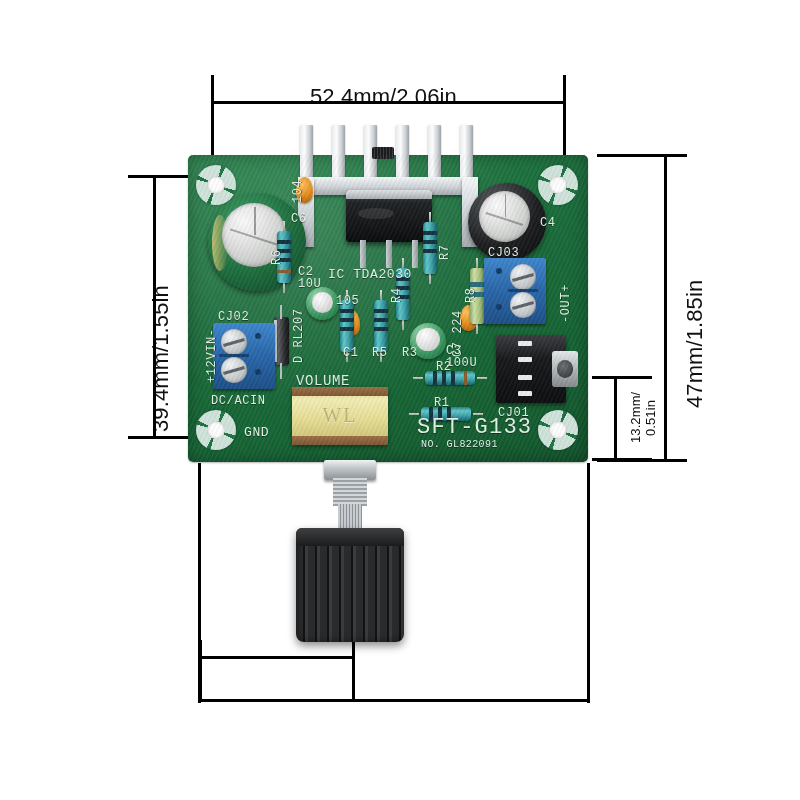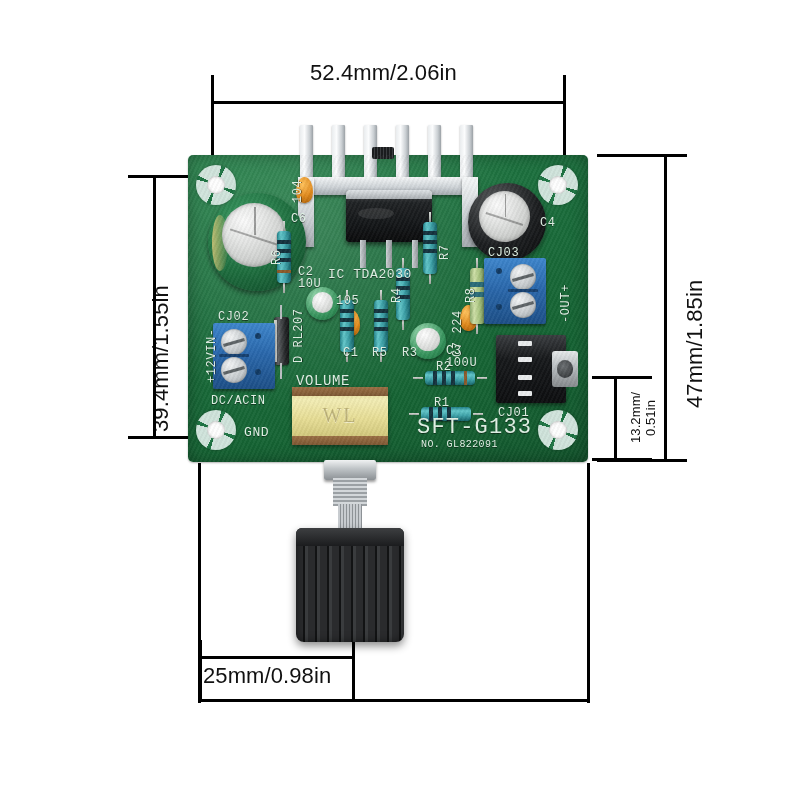--- a/index.html
+++ b/index.html
@@ -145,42 +145,41 @@
        background:repeating-linear-gradient(90deg,#2a2b2d 0 7px,#121314 7px 9px,#3a3c3e 9px 12px);
        box-shadow:0 4px 8px rgba(0,0,0,.45), inset 0 0 10px rgba(0,0,0,.5);}
   .knob .cap{position:absolute;left:0;top:0;width:100%;height:16%;border-radius:6px 6px 0 0;
        background:linear-gradient(#3d3f41,#1b1c1e);}
 </style>
 </head>
 <body>
 
 <div id="stage">
 
-  <div class="dim-label" style="left:310px;top:60px;">52.4mm/2.06in</div>
+  <div class="dim-label" style="left:310px;top:84px;">52.4mm/2.06in</div>
   <div class="rule h" style="left:211px;top:101px;width:355px;"></div>
   <div class="rule v" style="left:211px;top:75px;height:105px;"></div>
   <div class="rule v" style="left:563px;top:75px;height:105px;"></div>
 
   <div class="dim-label vert" style="left:148px;top:432px;">39.4mm/1.55in</div>
   <div class="rule v" style="left:153px;top:176px;height:262px;"></div>
   <div class="rule h" style="left:128px;top:175px;width:100px;"></div>
   <div class="rule h" style="left:128px;top:436px;width:100px;"></div>
 
   <div class="dim-label vert" style="left:682px;top:408px;">47mm/1.85in</div>
   <div class="rule v" style="left:664px;top:155px;height:307px;"></div>
   <div class="rule h" style="left:597px;top:154px;width:90px;"></div>
   <div class="rule h" style="left:597px;top:459px;width:90px;"></div>
 
   <div class="dim-label vert small" style="left:629px;top:443px;">13.2mm/</div>
   <div class="dim-label vert small" style="left:644px;top:436px;">0.51in</div>
   <div class="rule v" style="left:614px;top:377px;height:83px;"></div>
   <div class="rule h" style="left:592px;top:376px;width:60px;"></div>
   <div class="rule h" style="left:592px;top:458px;width:60px;"></div>
 
-  <div class="dim-label" style="left:203px;top:663px;">25mm/0.98in</div>
   <div class="rule h" style="left:199px;top:656px;width:156px;"></div>
   <div class="rule v" style="left:199px;top:640px;height:60px;"></div>
   <div class="rule v" style="left:352px;top:568px;height:132px;"></div>
 
   <div class="rule h" style="left:198px;top:699px;width:392px;"></div>
   <div class="rule v" style="left:198px;top:463px;height:240px;"></div>
   <div class="rule v" style="left:587px;top:463px;height:240px;"></div>
 
   <div id="board">
 

